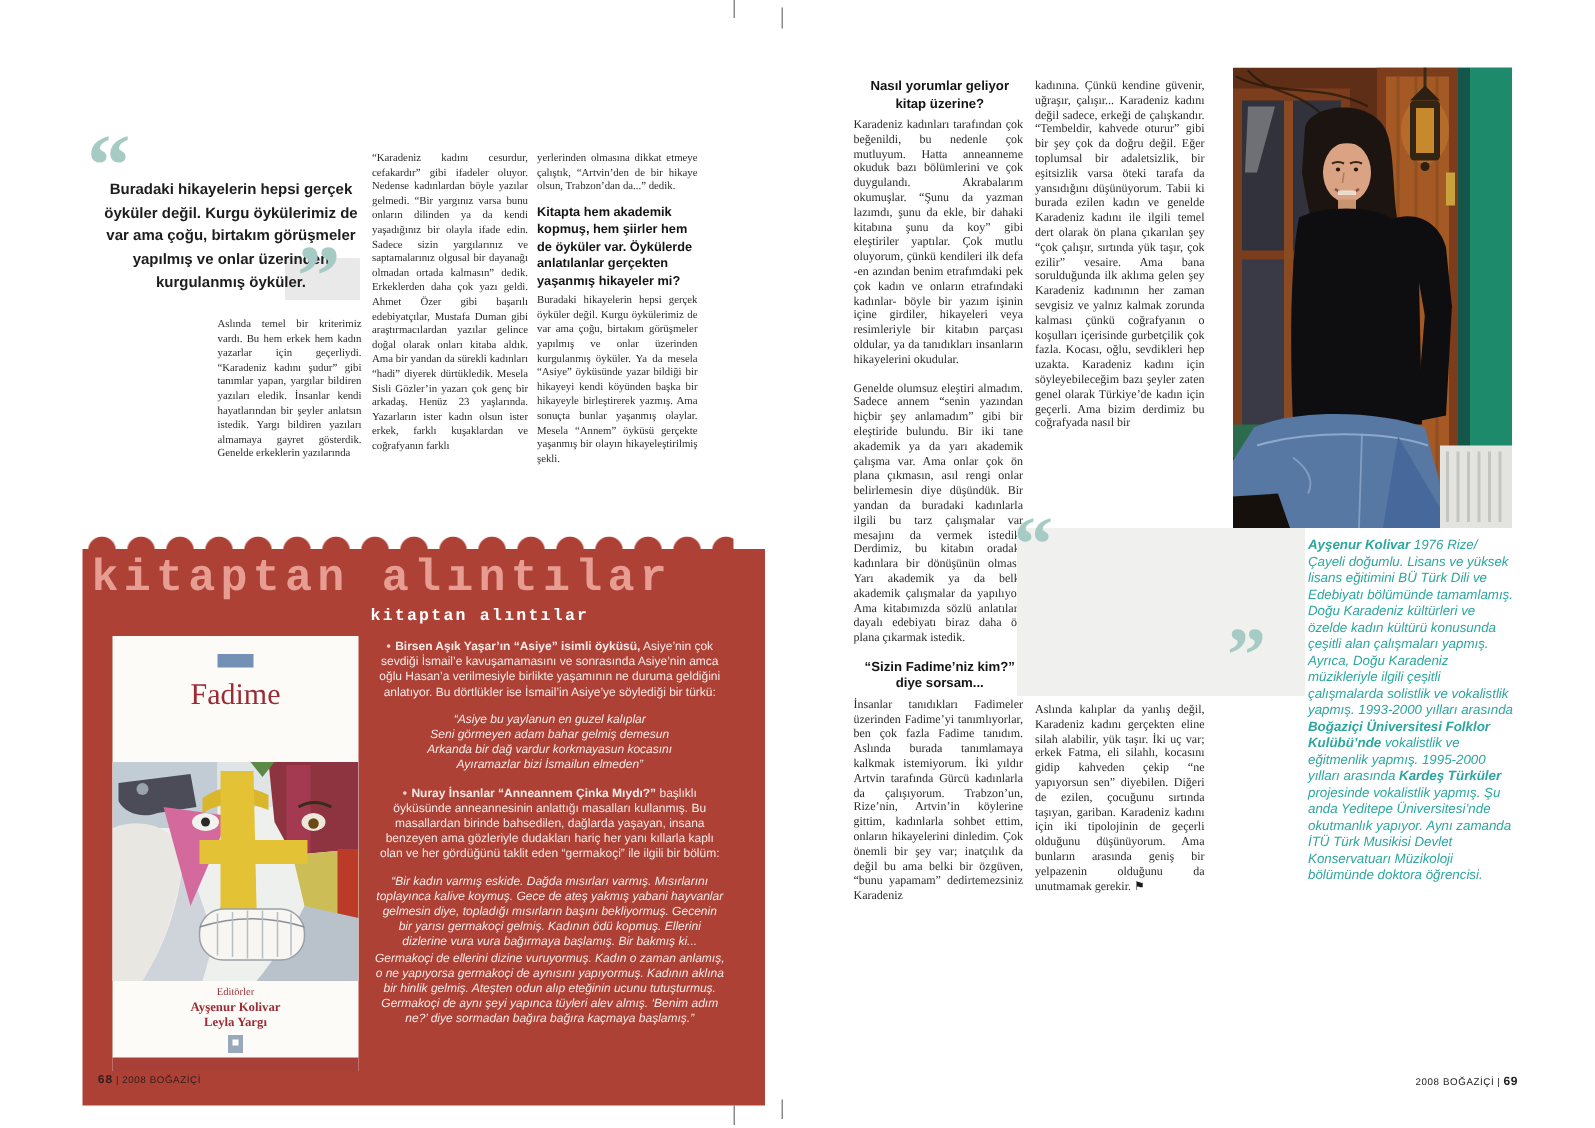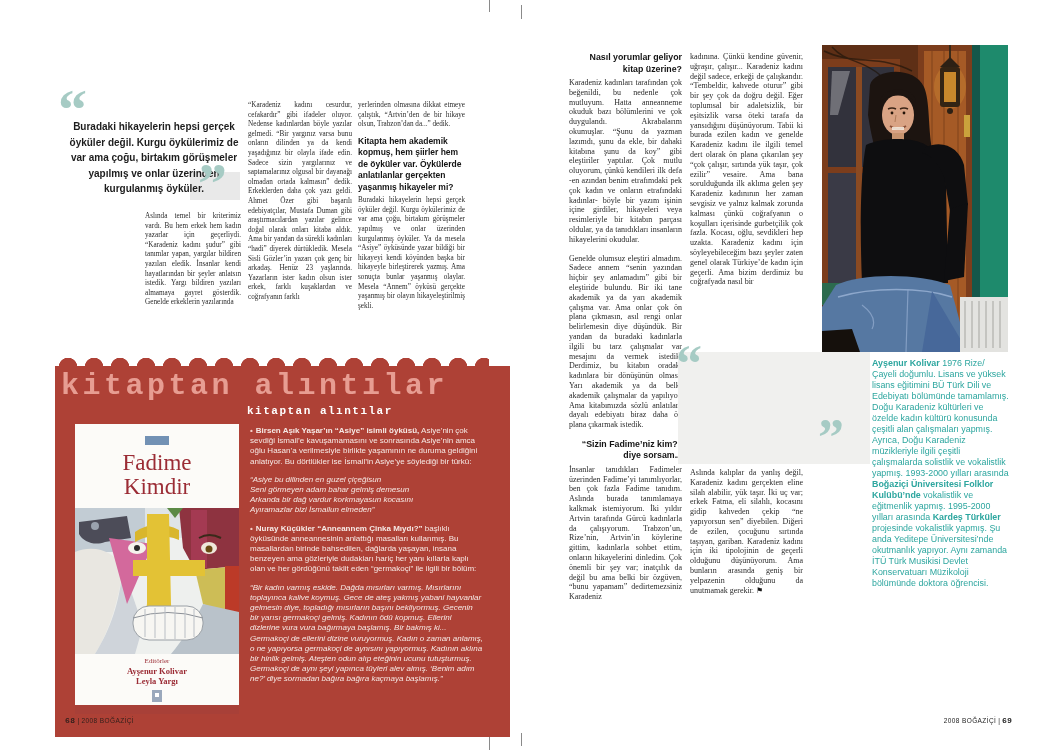--- a/index.html
+++ b/index.html
@@ -26,65 +26,65 @@
 
   .scallop { position:absolute; left:55px; top:356px; width:434px; height:11px;
              background-image: radial-gradient(circle at 13px 11px, #ae4136 9px, rgba(174,65,54,0) 9.5px);
              background-size:26px 11px; background-repeat:repeat-x; }
   .redblock { position:absolute; left:55px; top:366px; width:434px; height:371px; background:#ae4136;padding-left:21px; }
   .red-title { position:absolute; left:6px; top:4px; font-family:"Liberation Mono",monospace; font-weight:bold;
                font-size:30px; line-height:32px; letter-spacing:3.5px; color:#e79d92; white-space:nowrap; }
   .red-subtitle { position:absolute; left:192px; top:39px; font-family:"Liberation Mono",monospace; font-weight:bold;
                   font-size:11px; letter-spacing:1.5px; color:#ffffff; white-space:nowrap; }
   .red-text { position:absolute; left:195px; top:60px; width:233px; color:#f6e9e5;
-              font-family:"Liberation Sans",sans-serif; font-size:8px; line-height:10.2px; text-align:left; }
+              font-family:"Liberation Sans",sans-serif; font-size:8px; line-height:10.2px; text-align:center; }
   .red-text p { margin:0 0 8px 0; }
   .red-text .lead { font-weight:bold; }
   .red-text .bullet { color:#f3cfc8; margin-right:3px; font-weight:bold; }
   .verse { font-style:italic; margin:0 0 8px 0; }
   .story { font-style:italic; }
 
   
   .bookcover { position:absolute; left:20px; top:58px; width:164px; height:290px; background:#fcfbf8; }
   .cover-tag { position:absolute; left:70px; top:12px; width:24px; height:9px; background:#7291b4; }
   .cover-title { position:absolute; left:0; top:27px; width:164px; text-align:center;
-                 font-family:"Liberation Serif",serif; color:#9b2c35; font-size:23px; line-height:24px; }
+                 font-family:"Liberation Serif",serif; color:#9b2c35; font-size:20px; line-height:24px; }
   .cover-art { position:absolute; left:0; top:84px; }
   .cover-editors { position:absolute; left:0; top:233px; width:164px; text-align:center; color:#9b2c35;
                    font-family:Liberation Serif, serif; }
   .ed-label { font-size:7px; line-height:9px; }
   .ed-name { font-size:8.5px; line-height:10px; font-weight:bold; }
   .cover-logo { position:absolute; left:77px; top:266px; width:10px; height:12px; background:#9aa8bc; }
   .cover-logo::after { content:""; position:absolute; left:3px; top:3px; width:4px; height:4px; background:#fff; }
   .cover-strip { position:absolute; left:0; bottom:0; width:164px; height:9px; background:#a84038; }
 
   .footerL { position:absolute; left:10px; top:350px; color:#33201c;
              font-family:"Liberation Sans",sans-serif; font-size:6.5px; letter-spacing:0.4px; }
   .footerL b { font-size:8px;font-family:Liberation Mono, monospace; }
   .fsep { margin:0 2px; }
 
   
   .colR { position:absolute; font-size:8px; line-height:9.8px; text-align:justify; color:#2b2b2b; }
   .colR p { margin:0 0 9px 0; }
-  .colR h3 { font:bold 8.8px/11.5px "Liberation Sans",sans-serif; color:#141414; margin:0 0 3px 2px; text-align:right; }
+  .colR h3 { font:bold 8.8px/11.5px "Liberation Sans",sans-serif; color:#141414; margin:0 0 3px 2px; text-align:center; }
   .r1 { left:569px; top:52px; width:113px; }
   .r2a { left:690px; top:52px; width:113px; }
   .r2b { left:690px; top:468px; width:113px; }
   .r1 h3.second { margin-top:7px; }
 
   .rquote { position:absolute; left:678px; top:352px; width:192px; height:112px; background:#f0f0ee; }
   .rquote-text { position:absolute; left:8px; top:14px; width:176px; text-align:center;
                  font:bold 10.5px/15px "Liberation Sans",sans-serif; color:#1d1d1d; }
   .rq-open { position:absolute; left:-2px; top:-14px; font-family:"Liberation Serif",serif; font-weight:bold;
              color:#a6cbc4; font-size:52px; line-height:1; }
   .rq-close { position:absolute; left:140px; top:60px; font-family:"Liberation Serif",serif; font-weight:bold;
               color:#a6cbc4; font-size:52px; line-height:1; }
 
   .bio { position:absolute; left:872px; top:358px; width:137px; color:#2da69f;
-         font-family:"Liberation Sans",sans-serif; font-size:8.9px; line-height:11px; text-align:left; }
+         font-family:"Liberation Sans",sans-serif; font-size:8.9px; line-height:11px; text-align:left;font-style:italic; }
   .bio b { color:#2da69f; }
 
   .footerR { position:absolute; left:872px; top:716px; width:140px; text-align:right; color:#222;
              font-family:"Liberation Sans",sans-serif; font-size:6.5px; letter-spacing:0.4px; }
   .footerR b { font-size:8px; }
 
   .endmark { font-size:8px; color:#1a1a1a; }
 
   .photo { position:absolute; left:822px; top:45px; }
 </style>
@@ -119,21 +119,20 @@
 
     <div class="scallop"></div>
     <div class="redblock">
       <div class="red-title">kitaptan alıntılar</div>
       <div class="red-subtitle">kitaptan alıntılar</div>
 
       <div class="bookcover">
         <div class="cover-tag"></div>
         <div class="cover-title">
           <div>Fadime</div>
-          <div>Kimdir</div>
         </div>
         <svg class="cover-art" width="164" height="146" viewBox="0 0 164 146">
           <rect width="164" height="146" fill="#eef0ee"></rect>
           <path d="M0 0 H70 V44 H0 Z" fill="#c2ccd4"></path>
           <path d="M70 0 H110 V30 H70 Z" fill="#dfe4e6"></path>
           <path d="M4 14 L52 8 L56 30 L30 34 C20 38 8 34 4 26 Z" fill="#4c4c58"></path>
           <circle cx="20" cy="18" r="4" fill="#9aa2ae"></circle>
           <path d="M0 44 C20 36 40 44 48 60 C44 90 36 120 20 146 L0 146 Z" fill="#e9e7e1"></path>
           <path d="M20 146 C36 120 44 96 48 60 L68 118 L60 146 Z" fill="#cfd4da"></path>
           <path d="M104 0 H164 V58 L120 62 L108 40 Z" fill="#8e3340"></path>
@@ -167,26 +166,26 @@
           <div class="ed-name">Ayşenur Kolivar</div>
           <div class="ed-name">Leyla Yargı</div>
         </div>
         <div class="cover-logo"></div>
         <div class="cover-strip"></div>
       </div>
 
       <div class="red-text">
         <p><span class="bullet">•</span><span class="lead">Birsen Aşık Yaşar’ın “Asiye” isimli öyküsü,</span><span> Asiye’nin çok sevdiği İsmail’e kavuşamamasını ve sonrasında Asiye’nin amca oğlu Hasan’a verilmesiyle birlikte yaşamının ne duruma geldiğini anlatıyor. Bu dörtlükler ise İsmail’in Asiye’ye söylediği bir türkü:</span></p>
         <div class="verse">
-          <div>“Asiye bu dilinden en guzel çiçeğisun</div>
+          <div>“Asiye bu yaylanun en guzel kalıplar</div>
           <div>Seni görmeyen adam bahar gelmiş demesun</div>
           <div>Arkanda bir dağ vardur korkmayasun kocasını</div>
           <div>Ayıramazlar bizi İsmailun elmeden”</div>
         </div>
-        <p><span class="bullet">•</span><span class="lead">Nuray Küçükler “Anneannem Çinka Mıydı?”</span><span> başlıklı öyküsünde anneannesinin anlattığı masalları kullanmış. Bu masallardan birinde bahsedilen, dağlarda yaşayan, insana benzeyen ama gözleriyle dudakları hariç her yanı kıllarla kaplı olan ve her gördüğünü taklit eden “germakoçi” ile ilgili bir bölüm:</span></p>
+        <p><span class="bullet">•</span><span class="lead">Nuray İnsanlar “Anneannem Çinka Mıydı?”</span><span> başlıklı öyküsünde anneannesinin anlattığı masalları kullanmış. Bu masallardan birinde bahsedilen, dağlarda yaşayan, insana benzeyen ama gözleriyle dudakları hariç her yanı kıllarla kaplı olan ve her gördüğünü taklit eden “germakoçi” ile ilgili bir bölüm:</span></p>
         <p class="story">“Bir kadın varmış eskide. Dağda mısırları varmış. Mısırlarını toplayınca kalive koymuş. Gece de ateş yakmış yabani hayvanlar gelmesin diye, topladığı mısırların başını bekliyormuş. Gecenin bir yarısı germakoçi gelmiş. Kadının ödü kopmuş. Ellerini dizlerine vura vura bağırmaya başlamış. Bir bakmış ki... Germakoçi de ellerini dizine vuruyormuş. Kadın o zaman anlamış, o ne yapıyorsa germakoçi de aynısını yapıyormuş. Kadının aklına bir hinlik gelmiş. Ateşten odun alıp eteğinin ucunu tutuşturmuş. Germakoçi de aynı şeyi yapınca tüyleri alev almış. ‘Benim adım ne?’ diye sormadan bağıra bağıra kaçmaya başlamış.”</p>
       </div>
 
       <div class="footerL">
         <b>68</b><span class="fsep">|</span><span>2008 BOĞAZİÇİ</span>
       </div>
     </div>
   </section>
 
   <section>

